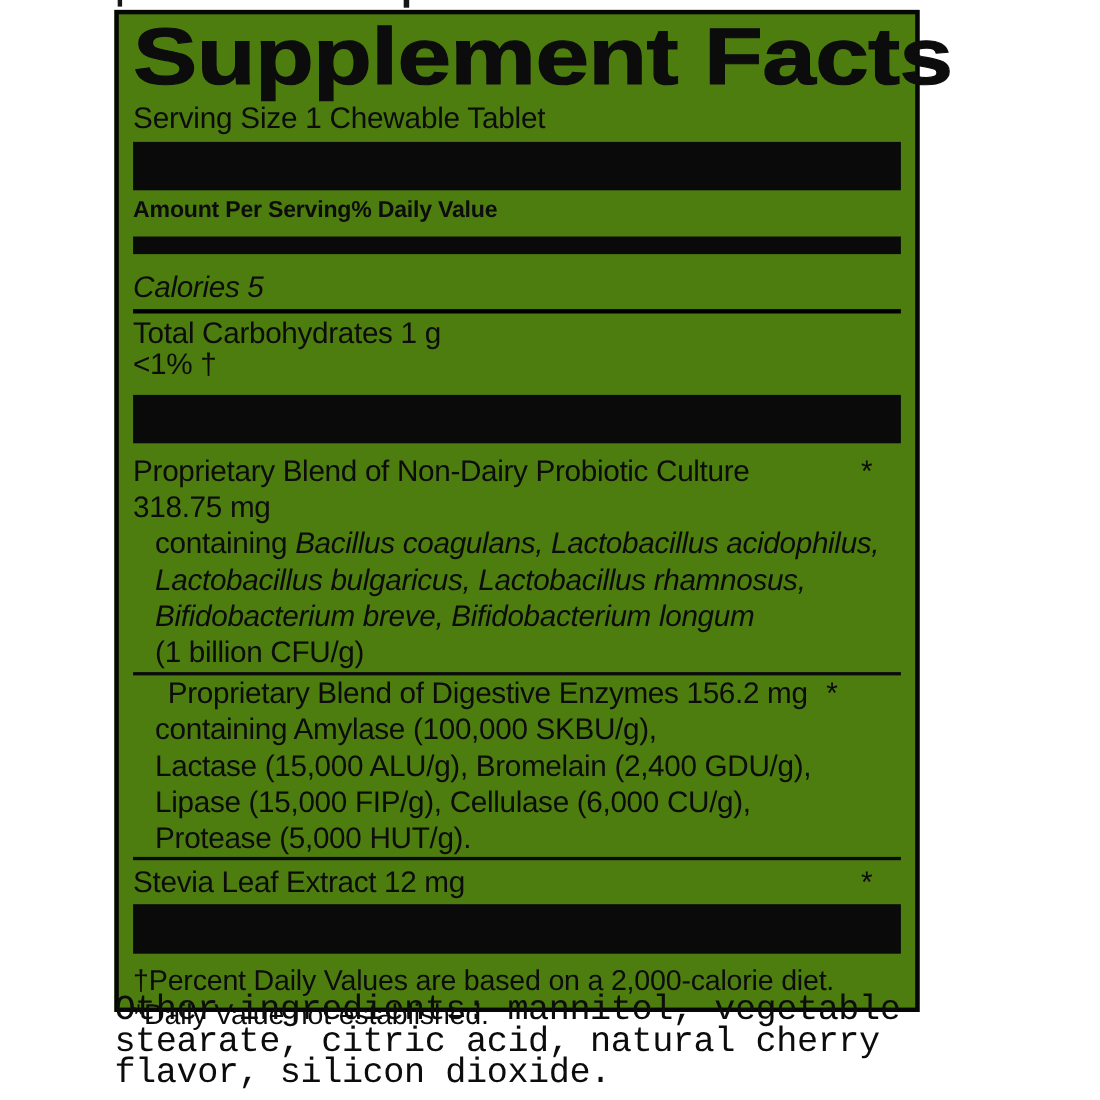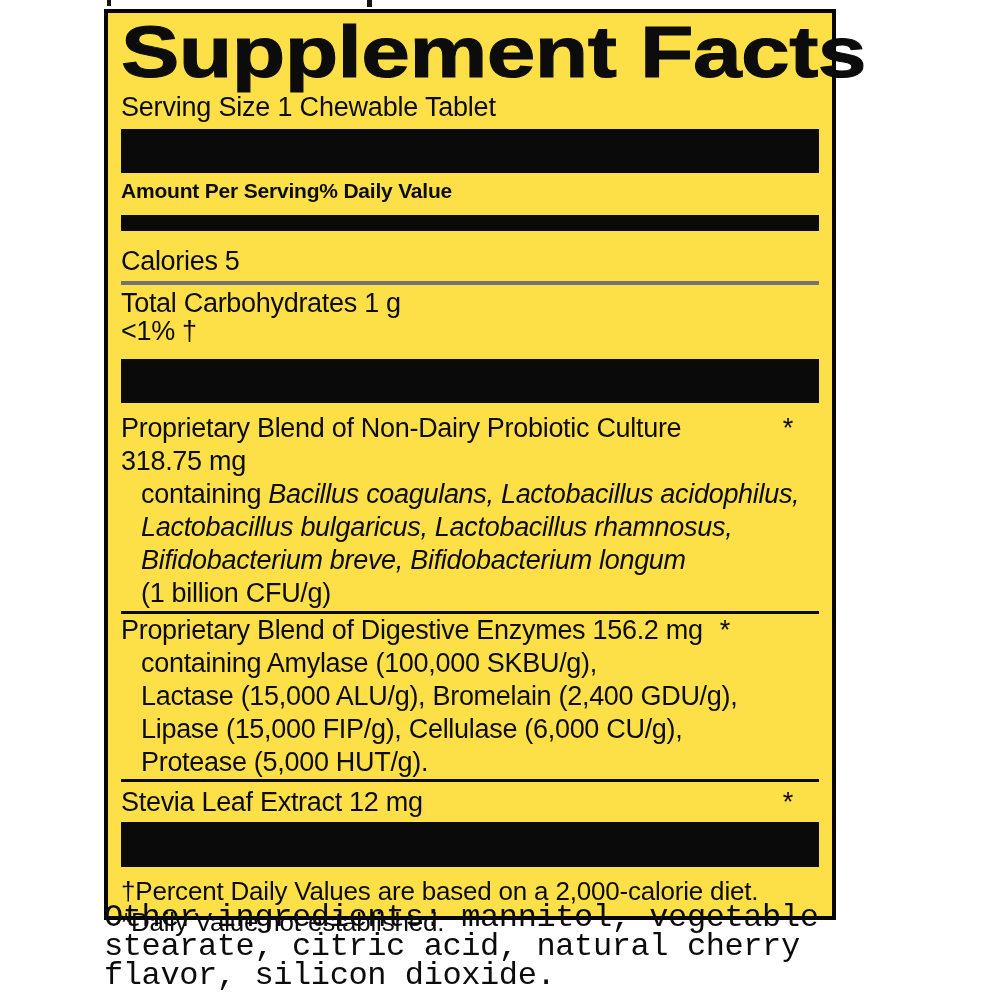--- a/index.html
+++ b/index.html
@@ -3,48 +3,48 @@
 <meta charset="utf-8">
 <style>
   * { margin:0; padding:0; box-sizing:border-box; }
   html,body { width:1000px; height:1000px; background:#ffffff; overflow:hidden;
     font-family:"Liberation Sans","DejaVu Sans",sans-serif; color:#0c0c0c; }
   .artifact { position:absolute; background:#151515; }
   #artifact-1 { left:107px; top:0; width:4px; height:6px; }
   #artifact-2 { left:367px; top:0; width:5px; height:7px; }
 
   .panel { position:absolute; left:104px; top:9px; width:732px; height:911px;
-    border:4px solid #060606; background:#fde047; padding:0 13px; }
+    border:4px solid #060606; background:#4d7c0f; padding:0 13px; }
 
   .title { font-size:73px; font-weight:bold; line-height:70px; margin-top:4px;
     white-space:nowrap; letter-spacing:-0.5px; transform:scaleX(1.2);
     transform-origin:0 50%; -webkit-text-stroke:1px #0c0c0c; }
 
   .serving-block { margin-top:6px; }
   .serving-line { font-size:27px; line-height:28px; letter-spacing:-0.2px; }
 
   .bar { background:#0a0a0a; width:100%; }
   .bar-thick { height:44px; }
   #bar-1 { margin-top:8px; }
   .bar-thin { height:16px; }
 
   .hdr-row { display:flex; align-items:center;
     padding:6px 0 12px; }
   .hdr { font-size:21px; font-weight:bold; letter-spacing:-0.2px; }
   .hdr-right { padding-right:8px; }
 
   .row { display:flex; justify-content:space-between; font-size:27px;
     line-height:28px; letter-spacing:-0.3px; }
-  .calories-row { padding:16px 0 6px; border-bottom:4px solid #737373; display:block; }
+  .calories-row { padding:16px 0 6px; border-bottom:4px solid #000000; display:block;font-style:italic; }
   .carbs-row { padding:4px 0 14px;flex-direction:column; }
   .dv { white-space:nowrap; padding-right:22px; }
   .dv-star { padding-right:26px; }
 
   .blend { font-size:27px; letter-spacing:-0.3px; }
-  .blend-title-row { display:flex; justify-content:flex-start; line-height:33px;gap:17px; }
+  .blend-title-row { display:flex; justify-content:center; line-height:33px;gap:17px; }
   #blends > .blend:first-of-type .blend-title-row { margin-top:9px; }
   .blend-line { line-height:33px; padding-left:20px; white-space:nowrap; }
   .rule { height:3px; background:#0a0a0a; width:100%; }
   .rule-after-b1 { margin-top:1px; }
   .stevia-row { padding-top:4px; line-height:33px; }
   #bar-4 { height:45px; margin-top:3px; }
 
   .footnotes { margin-top:9px; }
   .footnote { font-size:26px; line-height:31px; letter-spacing:-0.2px; }
 

